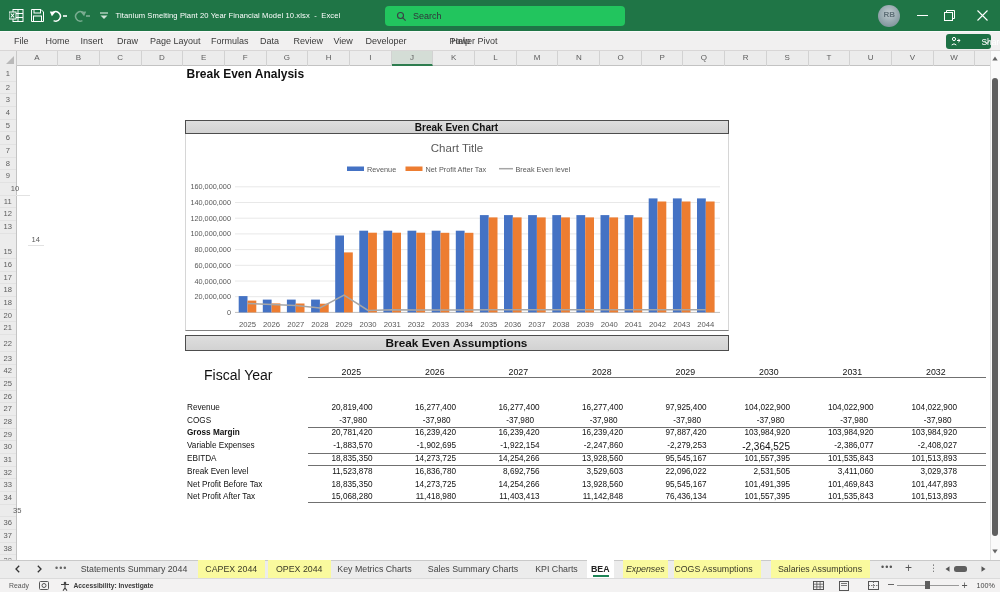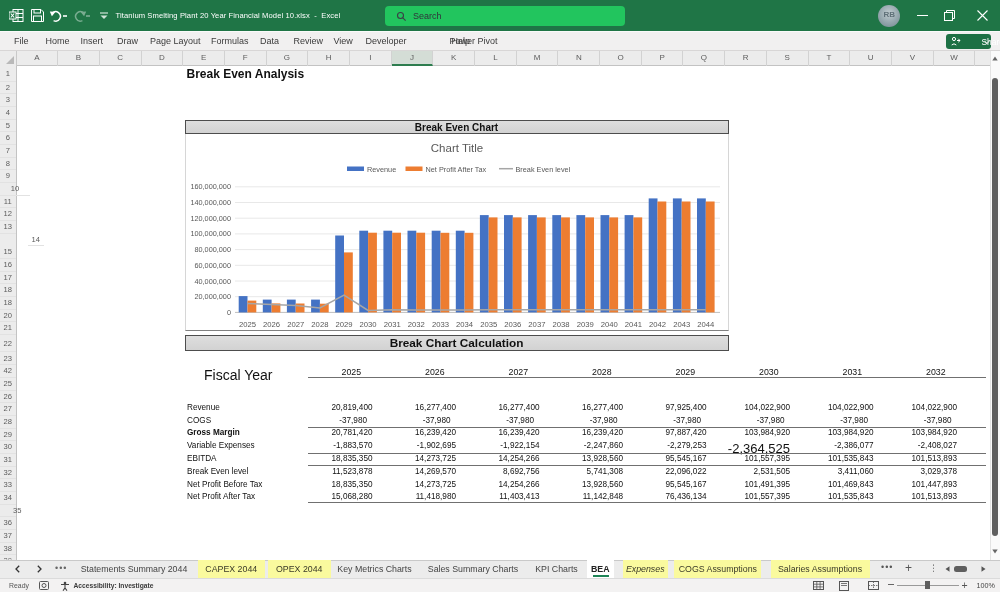--- a/index.html
+++ b/index.html
@@ -230,21 +230,21 @@
     <rect x="472.5" y="67.5" width="8.8" height="110.9" fill="#ed7d31"></rect>
     <text x="472.5" y="193" font-size="7.7" fill="#595959" text-anchor="middle">2042</text>
     <rect x="487.9" y="64.4" width="8.8" height="114.0" fill="#4472c4"></rect>
     <rect x="496.7" y="67.5" width="8.8" height="110.9" fill="#ed7d31"></rect>
     <text x="496.7" y="193" font-size="7.7" fill="#595959" text-anchor="middle">2043</text>
     <rect x="512.0" y="64.4" width="8.8" height="114.0" fill="#4472c4"></rect>
     <rect x="520.8" y="67.5" width="8.8" height="110.9" fill="#ed7d31"></rect>
     <text x="520.8" y="193" font-size="7.7" fill="#595959" text-anchor="middle">2044</text>
     <polyline points="62.5,169.4 86.6,170.4 110.7,171.6 134.9,173.9 159.0,161.1 183.1,176.4 207.2,175.7 231.3,176.0 255.5,176.0 279.6,176.0 303.7,175.8 327.8,175.8 351.9,175.8 376.1,175.8 400.2,175.8 424.3,175.8 448.4,175.8 472.5,175.7 496.7,175.7 520.8,175.7" fill="none" stroke="#a6a6a6" stroke-width="1.5"></polyline>
   </svg>
-<div class="a" style="left:184.5px;top:334.8px;width:544px;height:16.6px;background:linear-gradient(#dedede,#d2d2d2);border:1px solid #4d4d4d;font-size:11.8px;font-weight:bold;color:#111;text-align:center;line-height:15.8px;">Break Chart Calculation</div>
+<div class="a" style="left:184.5px;top:334.8px;width:544px;height:16.6px;background:linear-gradient(#dedede,#d2d2d2);border:1px solid #4d4d4d;font-size:11.8px;font-weight:bold;color:#111;text-align:center;line-height:15.8px;">Break Even Assumptions</div>
 <div class="a" style="left:204px;top:367px;font-size:14px;color:#111;">Fiscal Year</div>
 <div class="a" style="left:321.3px;top:366.8px;width:60px;text-align:center;font-size:8.8px;color:#111;">2025</div>
 <div class="a" style="left:404.8px;top:366.8px;width:60px;text-align:center;font-size:8.8px;color:#111;">2026</div>
 <div class="a" style="left:488.3px;top:366.8px;width:60px;text-align:center;font-size:8.8px;color:#111;">2027</div>
 <div class="a" style="left:571.8px;top:366.8px;width:60px;text-align:center;font-size:8.8px;color:#111;">2028</div>
 <div class="a" style="left:655.3px;top:366.8px;width:60px;text-align:center;font-size:8.8px;color:#111;">2029</div>
 <div class="a" style="left:738.8px;top:366.8px;width:60px;text-align:center;font-size:8.8px;color:#111;">2030</div>
 <div class="a" style="left:822.3px;top:366.8px;width:60px;text-align:center;font-size:8.8px;color:#111;">2031</div>
 <div class="a" style="left:905.8px;top:366.8px;width:60px;text-align:center;font-size:8.8px;color:#111;">2032</div>
 <div class="a" style="left:308px;top:377px;width:677.5px;height:1px;background:#707070;"></div>
@@ -274,37 +274,37 @@
 <div class="a" style="left:626.5px;top:428.4px;width:80px;text-align:right;font-size:8.2px;color:#111;">97,887,420</div>
 <div class="a" style="left:710.0px;top:428.4px;width:80px;text-align:right;font-size:8.2px;color:#111;">103,984,920</div>
 <div class="a" style="left:793.5px;top:428.4px;width:80px;text-align:right;font-size:8.2px;color:#111;">103,984,920</div>
 <div class="a" style="left:877.0px;top:428.4px;width:80px;text-align:right;font-size:8.2px;color:#111;">103,984,920</div>
 <div class="a" style="left:187px;top:441.0px;font-size:8.2px;color:#111;">Variable Expenses</div>
 <div class="a" style="left:292.5px;top:441.0px;width:80px;text-align:right;font-size:8.2px;color:#111;">-1,883,570</div>
 <div class="a" style="left:376.0px;top:441.0px;width:80px;text-align:right;font-size:8.2px;color:#111;">-1,902,695</div>
 <div class="a" style="left:459.5px;top:441.0px;width:80px;text-align:right;font-size:8.2px;color:#111;">-1,922,154</div>
 <div class="a" style="left:543.0px;top:441.0px;width:80px;text-align:right;font-size:8.2px;color:#111;">-2,247,860</div>
 <div class="a" style="left:626.5px;top:441.0px;width:80px;text-align:right;font-size:8.2px;color:#111;">-2,279,253</div>
-<div class="a" style="left:710.0px;top:441.0px;width:80px;text-align:right;font-size:13px;color:#111;">-2,364,525</div>
+<div class="a" style="left:710.0px;top:441.0px;width:80px;text-align:right;font-size:10px;color:#111;">-2,364,525</div>
 <div class="a" style="left:793.5px;top:441.0px;width:80px;text-align:right;font-size:8.2px;color:#111;">-2,386,077</div>
 <div class="a" style="left:877.0px;top:441.0px;width:80px;text-align:right;font-size:8.2px;color:#111;">-2,408,027</div>
 <div class="a" style="left:187px;top:453.7px;font-size:8.2px;color:#111;">EBITDA</div>
 <div class="a" style="left:292.5px;top:453.7px;width:80px;text-align:right;font-size:8.2px;color:#111;">18,835,350</div>
 <div class="a" style="left:376.0px;top:453.7px;width:80px;text-align:right;font-size:8.2px;color:#111;">14,273,725</div>
 <div class="a" style="left:459.5px;top:453.7px;width:80px;text-align:right;font-size:8.2px;color:#111;">14,254,266</div>
 <div class="a" style="left:543.0px;top:453.7px;width:80px;text-align:right;font-size:8.2px;color:#111;">13,928,560</div>
 <div class="a" style="left:626.5px;top:453.7px;width:80px;text-align:right;font-size:8.2px;color:#111;">95,545,167</div>
 <div class="a" style="left:710.0px;top:453.7px;width:80px;text-align:right;font-size:8.2px;color:#111;">101,557,395</div>
 <div class="a" style="left:793.5px;top:453.7px;width:80px;text-align:right;font-size:8.2px;color:#111;">101,535,843</div>
 <div class="a" style="left:877.0px;top:453.7px;width:80px;text-align:right;font-size:8.2px;color:#111;">101,513,893</div>
 <div class="a" style="left:187px;top:467.2px;font-size:8.2px;color:#111;">Break Even level</div>
 <div class="a" style="left:292.5px;top:467.2px;width:80px;text-align:right;font-size:8.2px;color:#111;">11,523,878</div>
-<div class="a" style="left:376.0px;top:467.2px;width:80px;text-align:right;font-size:8.2px;color:#111;">14,269,570</div>
+<div class="a" style="left:376.0px;top:467.2px;width:80px;text-align:right;font-size:8.2px;color:#111;">16,836,780</div>
 <div class="a" style="left:459.5px;top:467.2px;width:80px;text-align:right;font-size:8.2px;color:#111;">8,692,756</div>
-<div class="a" style="left:543.0px;top:467.2px;width:80px;text-align:right;font-size:8.2px;color:#111;">5,741,308</div>
+<div class="a" style="left:543.0px;top:467.2px;width:80px;text-align:right;font-size:8.2px;color:#111;">3,529,603</div>
 <div class="a" style="left:626.5px;top:467.2px;width:80px;text-align:right;font-size:8.2px;color:#111;">22,096,022</div>
 <div class="a" style="left:710.0px;top:467.2px;width:80px;text-align:right;font-size:8.2px;color:#111;">2,531,505</div>
 <div class="a" style="left:793.5px;top:467.2px;width:80px;text-align:right;font-size:8.2px;color:#111;">3,411,060</div>
 <div class="a" style="left:877.0px;top:467.2px;width:80px;text-align:right;font-size:8.2px;color:#111;">3,029,378</div>
 <div class="a" style="left:187px;top:479.7px;font-size:8.2px;color:#111;">Net Profit Before Tax</div>
 <div class="a" style="left:292.5px;top:479.7px;width:80px;text-align:right;font-size:8.2px;color:#111;">18,835,350</div>
 <div class="a" style="left:376.0px;top:479.7px;width:80px;text-align:right;font-size:8.2px;color:#111;">14,273,725</div>
 <div class="a" style="left:459.5px;top:479.7px;width:80px;text-align:right;font-size:8.2px;color:#111;">14,254,266</div>
 <div class="a" style="left:543.0px;top:479.7px;width:80px;text-align:right;font-size:8.2px;color:#111;">13,928,560</div>
 <div class="a" style="left:626.5px;top:479.7px;width:80px;text-align:right;font-size:8.2px;color:#111;">95,545,167</div>
@@ -342,21 +342,21 @@
 <div class="a" style="left:55px;top:562.5px;font-size:9px;color:#666;letter-spacing:1px;">•••</div>
 <div class="a" style="left:72px;top:560.0px;width:124px;height:17.5px;background:transparent;color:#444;font-size:8.8px;text-align:center;line-height:19.0px;">Statements Summary 2044</div>
 <div class="a" style="left:197.5px;top:560.0px;width:67.5px;height:17.5px;background:#fafa9e;color:#3a3a28;font-size:8.8px;text-align:center;line-height:19.0px;">CAPEX 2044</div>
 <div class="a" style="left:268px;top:560.0px;width:62.5px;height:17.5px;background:#fafa9e;color:#3a3a28;font-size:8.8px;text-align:center;line-height:19.0px;">OPEX 2044</div>
 <div class="a" style="left:331px;top:560.0px;width:87px;height:17.5px;background:transparent;color:#444;font-size:8.8px;text-align:center;line-height:19.0px;">Key Metrics Charts</div>
 <div class="a" style="left:419px;top:560.0px;width:108px;height:17.5px;background:transparent;color:#444;font-size:8.8px;text-align:center;line-height:19.0px;">Sales Summary Charts</div>
 <div class="a" style="left:528px;top:560.0px;width:57px;height:17.5px;background:transparent;color:#444;font-size:8.8px;text-align:center;line-height:19.0px;">KPI Charts</div>
 <div class="a" style="left:586.5px;top:560.0px;width:27.5px;height:17.5px;background:#fff;color:#222;font-weight:bold;font-size:8.8px;text-align:center;line-height:19.0px;">BEA</div>
 <div class="a" style="left:592.5px;top:574.5px;width:16.5px;height:2px;background:#1e8456;"></div>
 <div class="a" style="left:622.7px;top:560.0px;width:45.09999999999991px;height:17.5px;background:#fafa9e;color:#3a3a28;font-size:8.8px;text-align:center;line-height:19.0px;font-style:italic;">Expenses</div>
-<div class="a" style="left:674.4px;top:560.0px;width:86.89999999999998px;height:17.5px;background:#fafa9e;color:#3a3a28;font-size:8.8px;text-align:center;line-height:19.0px;">COGS Assumptions</div>
+<div class="a" style="left:674.4px;top:560.0px;width:86.89999999999998px;height:17.5px;background:#fafa9e;color:#3a3a28;font-size:8.8px;text-align:left;line-height:19.0px;">COGS Assumptions</div>
 <div class="a" style="left:770.5px;top:560.0px;width:99.0px;height:17.5px;background:#fafa9e;color:#3a3a28;font-size:8.8px;text-align:center;line-height:19.0px;">Salaries Assumptions</div>
 <div class="a" style="left:881px;top:562.0px;font-size:9px;color:#555;letter-spacing:1px;">•••</div>
 <div class="a" style="left:905px;top:561.0px;font-size:12px;color:#555;">+</div>
 <div class="a" style="left:929px;top:562.5px;font-size:9px;color:#555;">⋮</div>
 <svg class="a" style="left:945px;top:566.0px" width="5" height="6" viewBox="0 0 5 6">
     <path d="M4.5 0.3 L0.5 3 L4.5 5.7 Z" fill="#555"></path>
   </svg>
 <div class="a" style="left:953.5px;top:566.0px;width:13.5px;height:5.5px;background:#5f5f5f;border-radius:2.5px;"></div>
 <svg class="a" style="left:980.5px;top:566.0px" width="5" height="6" viewBox="0 0 5 6">
     <path d="M0.5 0.3 L4.5 3 L0.5 5.7 Z" fill="#555"></path>

